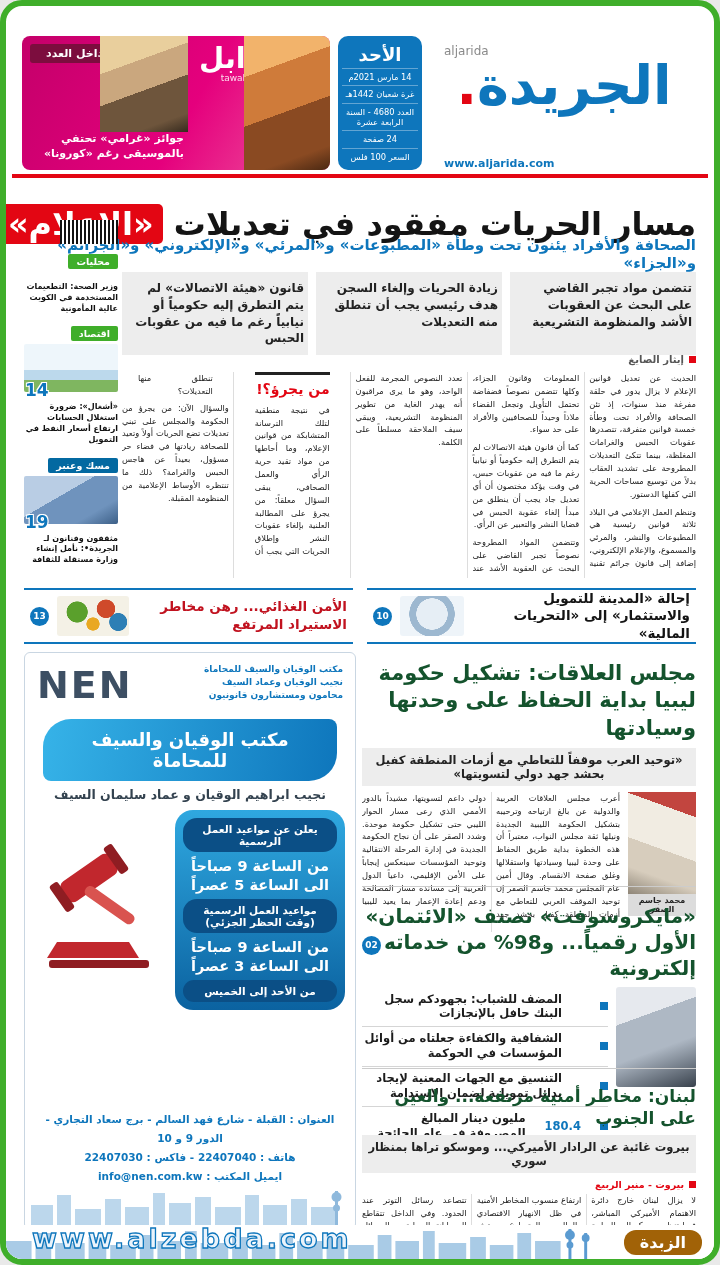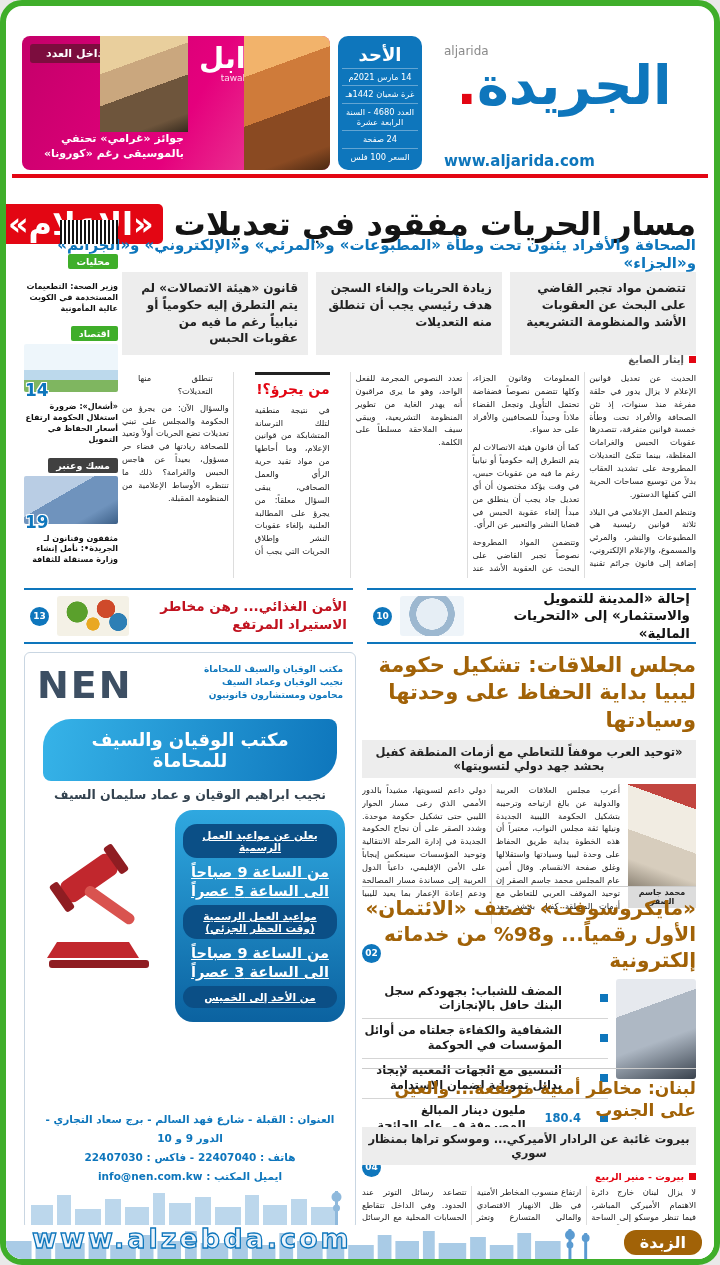--- a/index.html
+++ b/index.html
@@ -5,21 +5,21 @@
   html,body{margin:0;padding:0;background:#e9e9e9;font-family:"DejaVu Sans",sans-serif;}
   .page{position:relative;width:720px;height:1265px;margin:0 auto;background:#fff;
         border:6px solid #3fae2a;border-radius:22px;box-sizing:border-box;overflow:hidden;}
 
   
   .masthead{position:absolute;top:30px;right:16px;left:16px;height:134px;display:flex;gap:8px;}
   .logo-block{width:268px;position:relative;flex:none;}
   .logo-ar{font-size:54px;font-weight:bold;color:#0e76bc;text-align:center;line-height:1.05;margin-top:22px;}
   .logo-ar .dot{color:#e30613;}
   .logo-latin{position:absolute;left:14px;top:8px;color:#8a8a8a;font-size:12px;direction:ltr;}
-  .logo-site{position:absolute;left:14px;bottom:0;color:#0e76bc;font-size:15px;font-weight:bold;direction:ltr;}
+  .logo-site{position:absolute;left:14px;bottom:0;color:#0e76bc;font-size:11px;font-weight:bold;direction:ltr;}
   .datebox{width:84px;flex:none;background:#0e76bc;border-radius:10px;color:#fff;text-align:center;
            padding:8px 4px;box-sizing:border-box;display:flex;flex-direction:column;justify-content:space-between;}
   .d-day{font-size:18px;font-weight:bold;}
   .d-line{font-size:8.3px;border-top:1px solid rgba(255,255,255,.35);padding-top:3px;margin-top:3px;line-height:1.25;}
   .promo{flex:1;position:relative;background:linear-gradient(120deg,#c4006a,#e5007d 55%,#ef5ba1);
          border-radius:8px;overflow:hidden;}
   .promo-tag{position:absolute;left:8px;top:8px;background:#7c0d3e;color:#fff;font-size:11px;
              font-weight:bold;padding:3px 16px;border-radius:3px;}
   .promo-photo1{position:absolute;left:78px;top:0;width:88px;height:96px;
                 background:linear-gradient(160deg,#e9cf9d 0 30%,#caa77e 30% 55%,#6e553c 55% 85%,#362a1e);}
@@ -33,39 +33,39 @@
 
   .red-rule{position:absolute;top:168px;left:6px;right:6px;height:4px;background:#e30613;}
 
   
   .lead-headline{position:absolute;top:178px;right:18px;left:18px;text-align:right;font-size:32px;
                  font-weight:bold;color:#141414;white-space:nowrap;}
   .lead-headline .hl{background:#e30613;color:#fff;padding:1px 9px;border-radius:5px;}
   .lead-sub{position:absolute;top:230px;right:18px;left:18px;text-align:right;color:#0e76bc;
             font-weight:bold;font-size:15px;}
   .kickers{position:absolute;top:266px;right:18px;left:116px;display:flex;gap:8px;}
-  .kicker{flex:1;background:#ededed;padding:8px 10px;font-size:12px;font-weight:bold;
+  .kicker{flex:1;background:#ededed;padding:8px 4px;font-size:12px;font-weight:bold;
           text-align:right;line-height:1.4;color:#222;}
   .lead-byline{position:absolute;top:348px;right:18px;font-size:10px;font-weight:bold;color:#555;}
   .mark{display:inline-block;width:7px;height:7px;background:#e30613;margin-left:5px;}
   .lead-body{position:absolute;top:366px;right:18px;left:116px;height:206px;column-count:5;
              column-gap:10px;column-rule:1px solid #ddd;font-size:8.3px;line-height:1.55;
              text-align:justify;color:#222;overflow:hidden;}
   .lead-body p{margin:0 0 5px;}
   .inset{border-top:3px solid #222;padding-top:4px;margin:4px 16px;break-inside:avoid;}
   .inset h3{color:#e30613;font-size:14px;margin:0 0 3px;text-align:right;}
 
   
   .sidebar{position:absolute;top:214px;left:18px;width:94px;}
   .barcode{width:58px;height:24px;background:repeating-linear-gradient(90deg,#111 0 2px,#fff 2px 4px);
            margin-bottom:6px;}
   .side-section{margin-bottom:8px;}
   .side-tab{display:inline-block;background:#3fae2a;color:#fff;font-size:9.5px;font-weight:bold;
             padding:2px 8px;margin-bottom:3px;border-radius:2px;}
-  .side-tab.blue{background:#404040;}
+  .side-tab.blue{background:#0369a1;}
   .side-img{position:relative;height:48px;border-radius:2px;}
   .img-minister{background:linear-gradient(150deg,#efe9dd 0 35%,#c9baa0 35% 65%,#5c5243);}
   .img-chart{background:linear-gradient(180deg,#eef6fb 0 55%,#bcd9ec 55% 75%,#7fb660 75%);}
   .img-culture{background:linear-gradient(150deg,#b9cde4 0 40%,#6f93bd 40% 75%,#3c5f87);}
   .side-num{position:absolute;left:1px;bottom:-8px;font-size:17px;font-weight:bold;color:#0e76bc;
             text-shadow:1px 1px 0 #fff,-1px -1px 0 #fff,1px -1px 0 #fff,-1px 1px 0 #fff;}
   .side-cap{margin-top:10px;font-size:8px;font-weight:bold;text-align:right;line-height:1.35;color:#111;}
 
   
   .teasers{position:absolute;top:582px;left:18px;right:18px;height:56px;display:flex;gap:14px;}
@@ -88,41 +88,41 @@
       border-radius:6px;background:#fff;overflow:hidden;box-sizing:border-box;}
   .ad-head{display:flex;justify-content:space-between;align-items:flex-start;padding:10px 12px 0;}
   .ad-office{font-size:9px;color:#0e76bc;font-weight:bold;text-align:right;line-height:1.45;}
   .ad-brand{font-size:38px;font-weight:bold;color:#3d4f63;letter-spacing:2px;direction:ltr;}
   .ad-banner{margin:12px 18px 6px;background:linear-gradient(100deg,#36b3e8,#0e76bc);color:#fff;
              font-size:18px;font-weight:bold;text-align:center;padding:10px;border-radius:28px 8px 28px 8px;}
   .ad-names{text-align:center;font-size:12.5px;font-weight:bold;color:#33424f;}
   .ad-mid{position:relative;height:296px;margin-top:8px;}
   .gavel{position:absolute;left:4px;top:16px;width:150px;height:150px;}
   .ad-sched{position:absolute;right:10px;top:0;width:170px;background:linear-gradient(180deg,#2fa8e0,#0b62a0);
-            border-radius:18px;padding:8px 8px;color:#fff;text-align:center;box-sizing:border-box;text-decoration:underline;}
+            border-radius:18px;padding:2px 8px;color:#fff;text-align:center;box-sizing:border-box;}
   .ad-pill{background:#0b4f86;border-radius:14px;font-size:10.5px;font-weight:bold;padding:5px 6px;margin:6px 0;}
   .ad-time{font-size:14.5px;font-weight:bold;margin:3px 0;}
   .ad-info{margin-top:4px;text-align:center;color:#0e76bc;font-weight:bold;font-size:10.5px;
            line-height:1.8;padding:0 10px;}
   .ad-sky{position:absolute;bottom:0;left:0;width:100%;height:44px;}
 
   
   .article{position:absolute;left:356px;right:18px;}
-  .article h2{font-weight:bold;color:#a16207;text-align:right;margin:0 0 6px;line-height:1.3;}
+  .article h2{font-weight:bold;color:#14532d;text-align:right;margin:8px 0 6px;line-height:1.3;}
   .art-rel{top:646px;}
   .art-rel h2{font-size:21px;}
   .art-sub{background:#ededed;font-size:11.5px;font-weight:bold;text-align:center;padding:5px 6px;
            margin-bottom:6px;color:#222;}
   .rel-body{display:flex;gap:8px;}
   .rel-fig{width:68px;flex:none;margin:0;}
   .rel-photo{height:102px;background:linear-gradient(200deg,#c2453f 0 20%,#f1ece2 20% 55%,#d7cdbd 55% 78%,#8e8577);}
   .rel-fig figcaption{background:#dcdcdc;font-size:8px;font-weight:bold;text-align:center;padding:2px 0;color:#222;}
   .rel-text{flex:1;column-count:2;column-gap:10px;column-rule:1px solid #ddd;font-size:8.3px;
             line-height:1.55;text-align:justify;height:140px;overflow:hidden;color:#222;}
-  .art-foot{display:flex;justify-content:flex-end;margin-top:20px;align-items:center;}
+  .art-foot{display:flex;justify-content:flex-end;margin-top:4px;align-items:center;}
 
   .art-bank{top:880px;border-top:1px solid #ccc;padding-top:8px;}
   .art-bank h2{font-size:20px;}
   .bank-body{display:flex;gap:8px;margin-top:4px;}
   .bank-photo{width:80px;height:100px;flex:none;border-radius:3px;
               background:linear-gradient(160deg,#e6e9ee 0 30%,#aeb8c4 30% 60%,#39424d);}
   .bullets{flex:1;}
   .bullet{display:flex;align-items:center;gap:19px;padding:4.5px 0;border-bottom:1px solid #d5d5d5;
           font-size:11.5px;font-weight:bold;color:#1c1c1c;text-align:right;line-height:1.3;}
   .bullet:last-child{border-bottom:none;}
@@ -205,21 +205,21 @@
     <div class="side-section">
       <span class="side-tab">محليات</span>
       <div class="side-cap">وزير الصحة: التطعيمات المستخدمة في الكويت عالية المأمونية</div>
     </div>
 
     <div class="side-section">
       <span class="side-tab">اقتصاد</span>
       <div class="side-img img-chart">
         <span class="side-num">14</span>
       </div>
-      <div class="side-cap">«أشغال»: ضرورة استغلال الحكومة ارتفاع أسعار الحفاظ في التمويل</div>
+      <div class="side-cap">«أشغال»: ضرورة استغلال الحسابات ارتفاع أسعار النفط في التمويل</div>
     </div>
 
     <div class="side-section">
       <span class="side-tab blue">مسك وعنبر</span>
       <div class="side-img img-culture">
         <span class="side-num">19</span>
       </div>
       <div class="side-cap">مثقفون وفنانون لـ الجريدة•: نأمل إنشاء وزارة مستقلة للثقافة</div>
     </div>
   </div>

